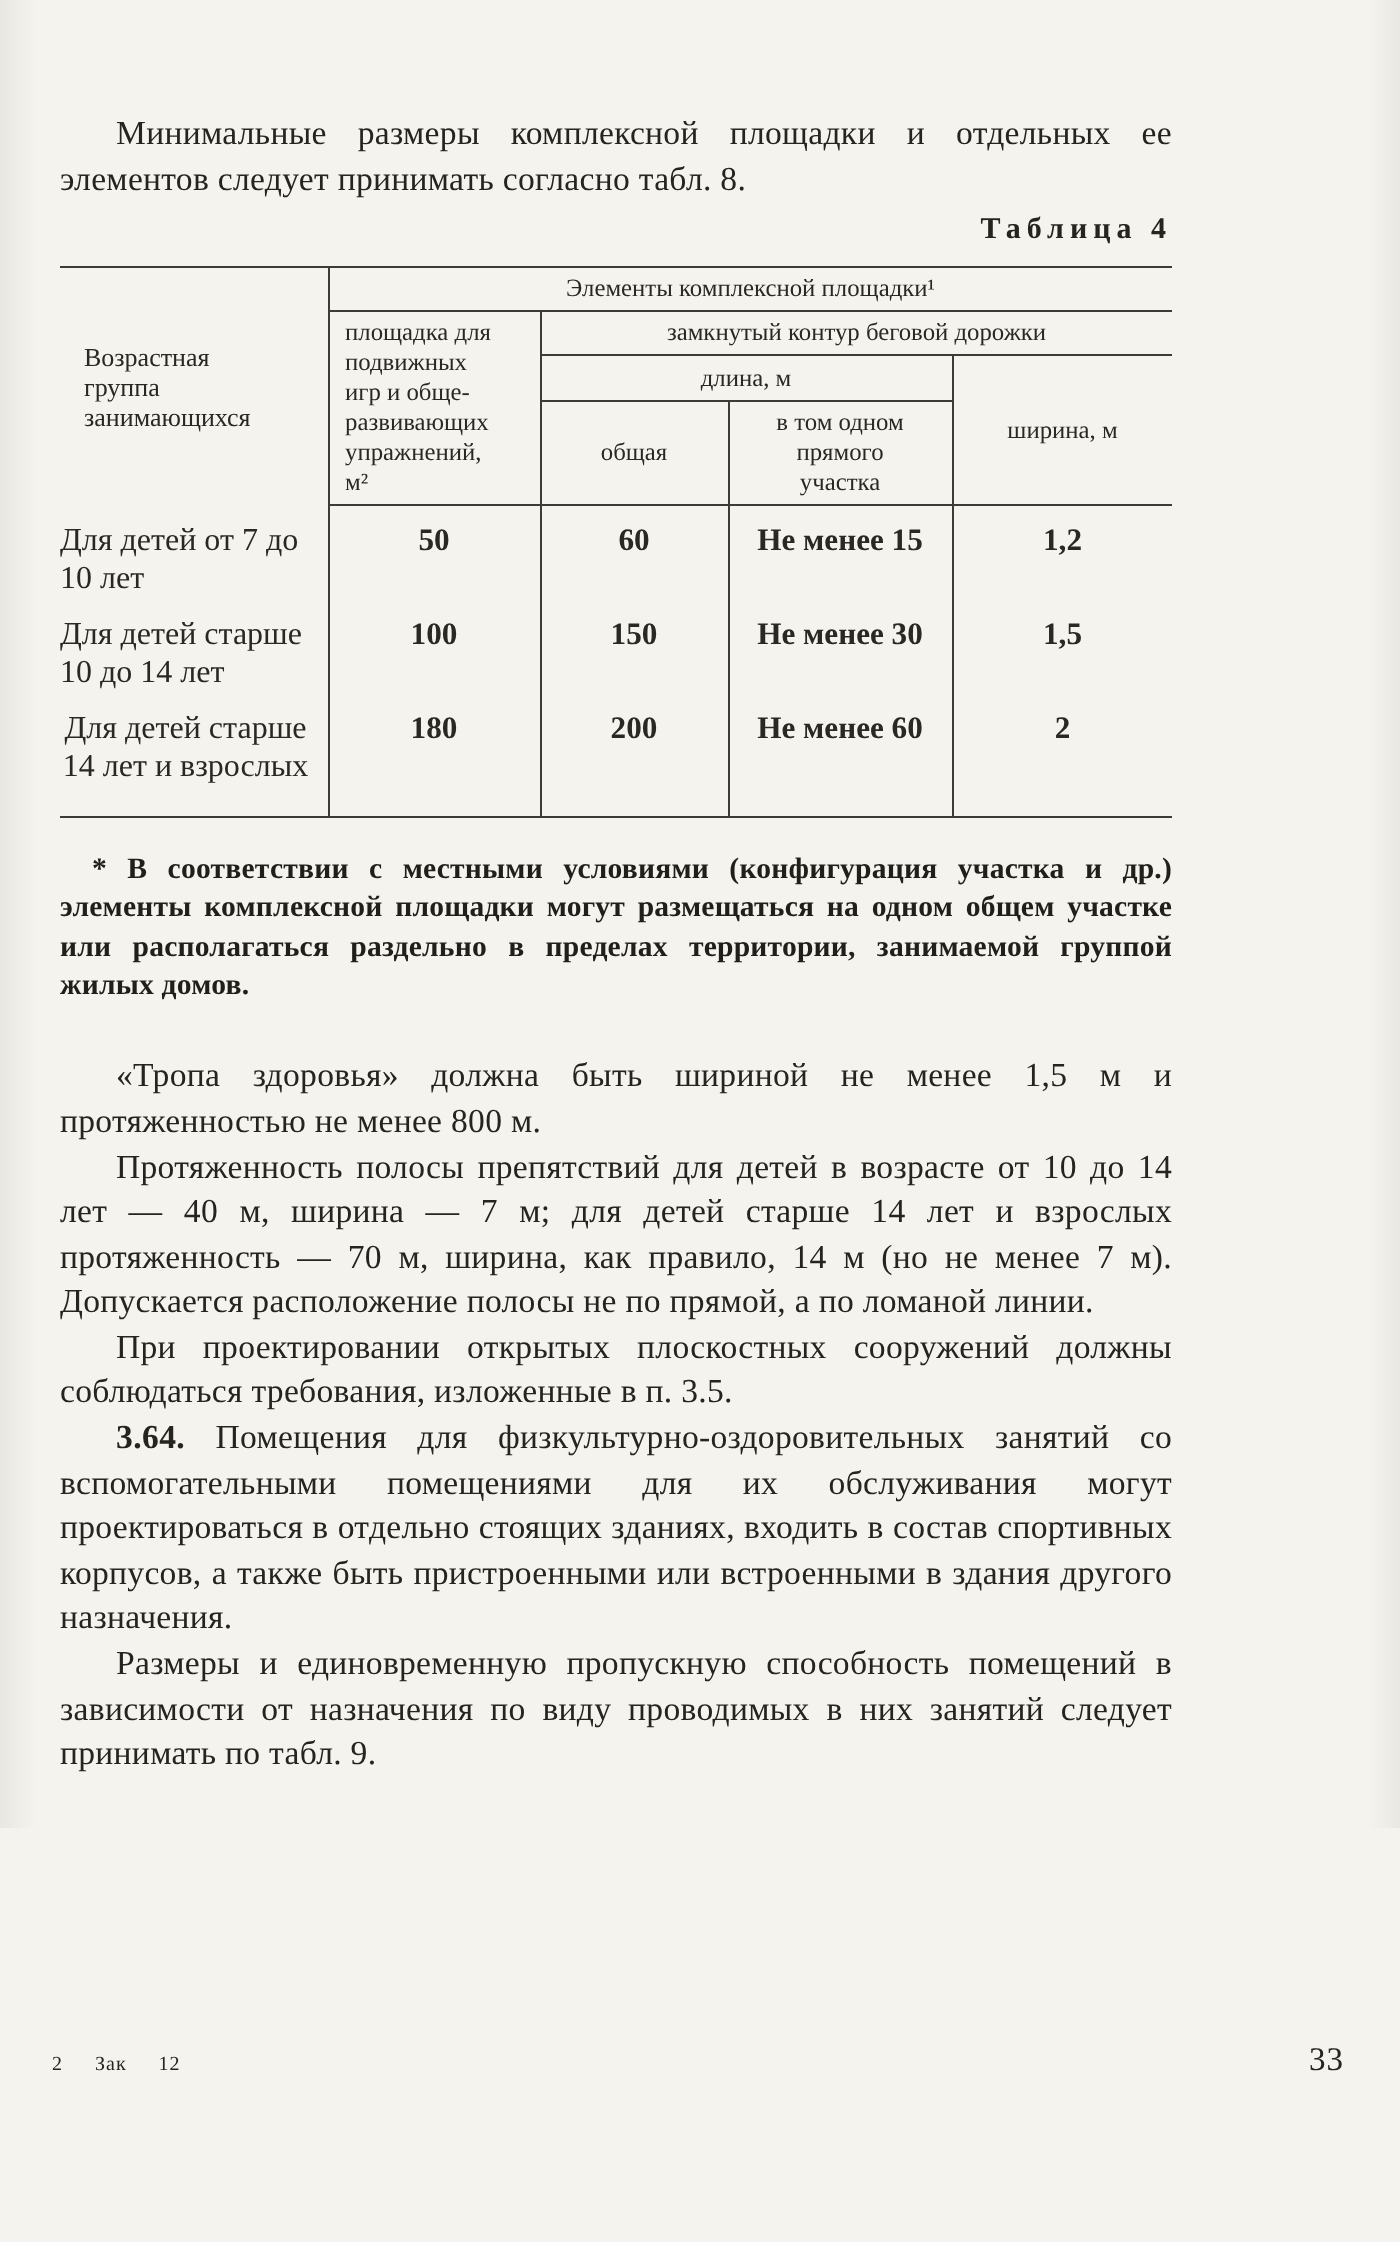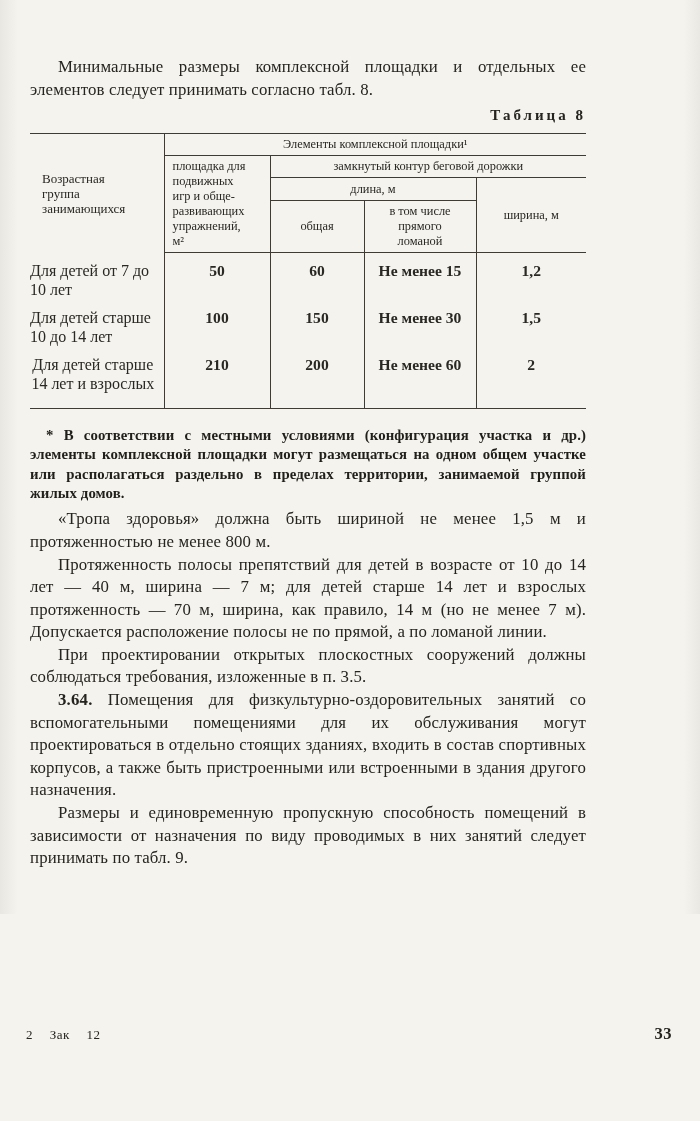--- a/index.html
+++ b/index.html
@@ -71,38 +71,38 @@
   .footnote {
     margin-top:17px;
     font-weight:bold;
     font-size:14.8px;
     line-height:19.4px;
     text-align:justify;
     text-indent:16px;
     letter-spacing:0.1px;
     color:#211f1a;
   }
-  .paragraphs { margin-top:5px; }
+  .paragraphs { margin-top:24px; }
   
   .footer {
     position:absolute; left:26px; right:28px; top:1010px;
     display:flex; justify-content:space-between; align-items:baseline;
   }
-  .print-signature { font-size:13px; word-spacing:13px; letter-spacing:0.5px;margin-top:17px; }
-  .page-number { font-size:16.5px; font-weight:bold; letter-spacing:0.5px; }
+  .print-signature { font-size:10px; word-spacing:13px; letter-spacing:0.5px;margin-top:17px; }
+  .page-number { font-size:16.5px; font-weight:normal; letter-spacing:0.5px; }
 </style>
 </head>
 <body>
 
 <div class="page">
   <div class="content">
 
     <p class="par">Минимальные размеры комплексной площадки и отдельных ее элементов следует принимать согласно табл. 8.</p>
 
-    <div class="table-caption">Таблица 8</div>
+    <div class="table-caption">Таблица 4</div>
 
     <table class="t8">
       <colgroup>
         <col style="width:134px">
         <col style="width:106px">
         <col style="width:94px">
         <col style="width:112px">
         <col style="width:110px">
       </colgroup>
       <tbody>
@@ -113,40 +113,40 @@
         <tr>
           <th class="h-area bl bb" rowspan="3">площадка для подвижных игр и обще­развивающих упражнений, м²</th>
           <th class="bl bb" colspan="3">замкнутый контур беговой дорожки</th>
         </tr>
         <tr>
           <th class="bl bb" colspan="2">длина, м</th>
           <th class="bl bb" rowspan="2">ширина, м</th>
         </tr>
         <tr>
           <th class="bl bb">общая</th>
-          <th class="bl bb">в том числе прямого ломаной</th>
+          <th class="bl bb">в том одном прямого участка</th>
         </tr>
 
         <tr>
           <td class="age">Для детей от 7 до 10 лет</td>
           <td class="num bl">50</td>
           <td class="num bl">60</td>
           <td class="num bl">Не менее 15</td>
           <td class="num bl">1,2</td>
         </tr>
         <tr>
           <td class="age">Для детей стар­ше 10 до 14 лет</td>
           <td class="num bl">100</td>
           <td class="num bl">150</td>
           <td class="num bl">Не менее 30</td>
           <td class="num bl">1,5</td>
         </tr>
         <tr class="r-last">
           <td class="age">Для детей стар­ше 14 лет и взрослых</td>
-          <td class="num bl">210</td>
+          <td class="num bl">180</td>
           <td class="num bl">200</td>
           <td class="num bl">Не менее 60</td>
           <td class="num bl">2</td>
         </tr>
       </tbody>
     </table>
 
     <p class="footnote">* В соответствии с местными условиями (конфигурация участка и др.) элементы комплексной площадки могут размещаться на одном общем участке или располагаться раздельно в пределах территории, занимаемой группой жилых домов.</p>
 
     <div class="paragraphs">

